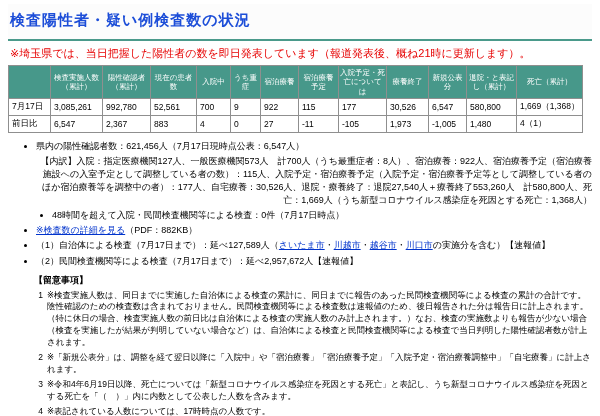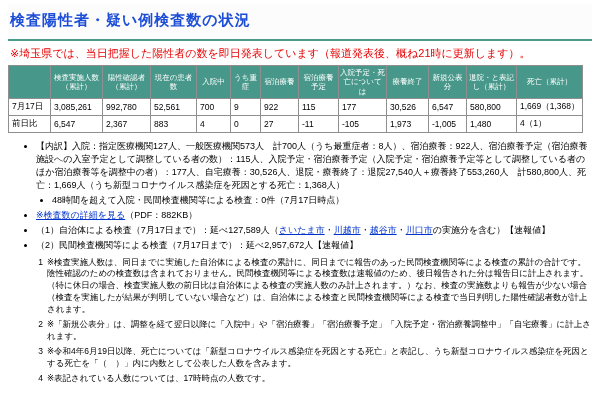--- a/index.html
+++ b/index.html
@@ -78,20 +78,21 @@
   ul.details li { margin: 2px 0; }
   ul.details ul {
     list-style: disc;
     margin: 2px 0 0 0;
     padding-left: 16px;
   }
   .breakdown {
     margin: 2px 0 2px 0;
     font-size: 9px;
     line-height: 1.45;
+    text-align: right;
   }
 
   .notes-heading {
     font-weight: bold;
     font-size: 9px;
     margin: 6px 0 3px 26px;
   }
   .note {
     display: flex;
     margin: 3px 0 3px 26px;
@@ -179,34 +180,36 @@
         <td>1,973</td>
         <td>-1,005</td>
         <td>1,480</td>
         <td>4（1）</td>
       </tr>
     </tbody>
   </table>
 
   <ul class="details">
     <li>
+      <span>県内の陽性確認者数：621,456人（7月17日現時点公表：6,547人）</span>
       <div class="breakdown">【内訳】入院：指定医療機関127人、一般医療機関573人　計700人（うち最重症者：8人）、宿泊療養：922人、宿泊療養予定（宿泊療養施設への入室予定として調整している者の数）：115人、入院予定・宿泊療養予定（入院予定・宿泊療養予定等として調整している者のほか宿泊療養等を調整中の者）：177人、自宅療養：30,526人、退院・療養終了：退院27,540人＋療養終了553,260人　計580,800人、死亡：1,669人（うち新型コロナウイルス感染症を死因とする死亡：1,368人）</div>
       <ul>
         <li>48時間を超えて入院・民間検査機関等による検査：0件（7月17日時点）</li>
       </ul>
     </li>
     <li>
       <a>※検査数の詳細を見る</a><span>（PDF：882KB）</span>
     </li>
     <li>
       <span>（1）自治体による検査（7月17日まで）：延べ127,589人（</span><a>さいたま市</a><span>・</span><a>川越市</a><span>・</span><a>越谷市</a><span>・</span><a>川口市</a><span>の実施分を含む）【速報値】</span>
     </li>
     <li>（2）民間検査機関等による検査（7月17日まで）：延べ2,957,672人【速報値】</li>
   </ul>
 
+  <div class="notes-heading">【留意事項】</div>
 
   <div class="note">
     <span class="note-num">1</span>
     <span class="note-text">※検査実施人数は、同日までに実施した自治体による検査の累計に、同日までに報告のあった民間検査機関等による検査の累計の合計です。陰性確認のための検査数は含まれておりません。民間検査機関等による検査数は速報値のため、後日報告された分は報告日に計上されます。（特に休日の場合、検査実施人数の前日比は自治体による検査の実施人数のみ計上されます。）なお、検査の実施数よりも報告が少ない場合（検査を実施したが結果が判明していない場合など）は、自治体による検査と民間検査機関等による検査で当日判明した陽性確認者数が計上されます。</span>
   </div>
   <div class="note">
     <span class="note-num">2</span>
     <span class="note-text">※「新規公表分」は、調整を経て翌日以降に「入院中」や「宿泊療養」「宿泊療養予定」「入院予定・宿泊療養調整中」「自宅療養」に計上されます。</span>
   </div>
   <div class="note">

